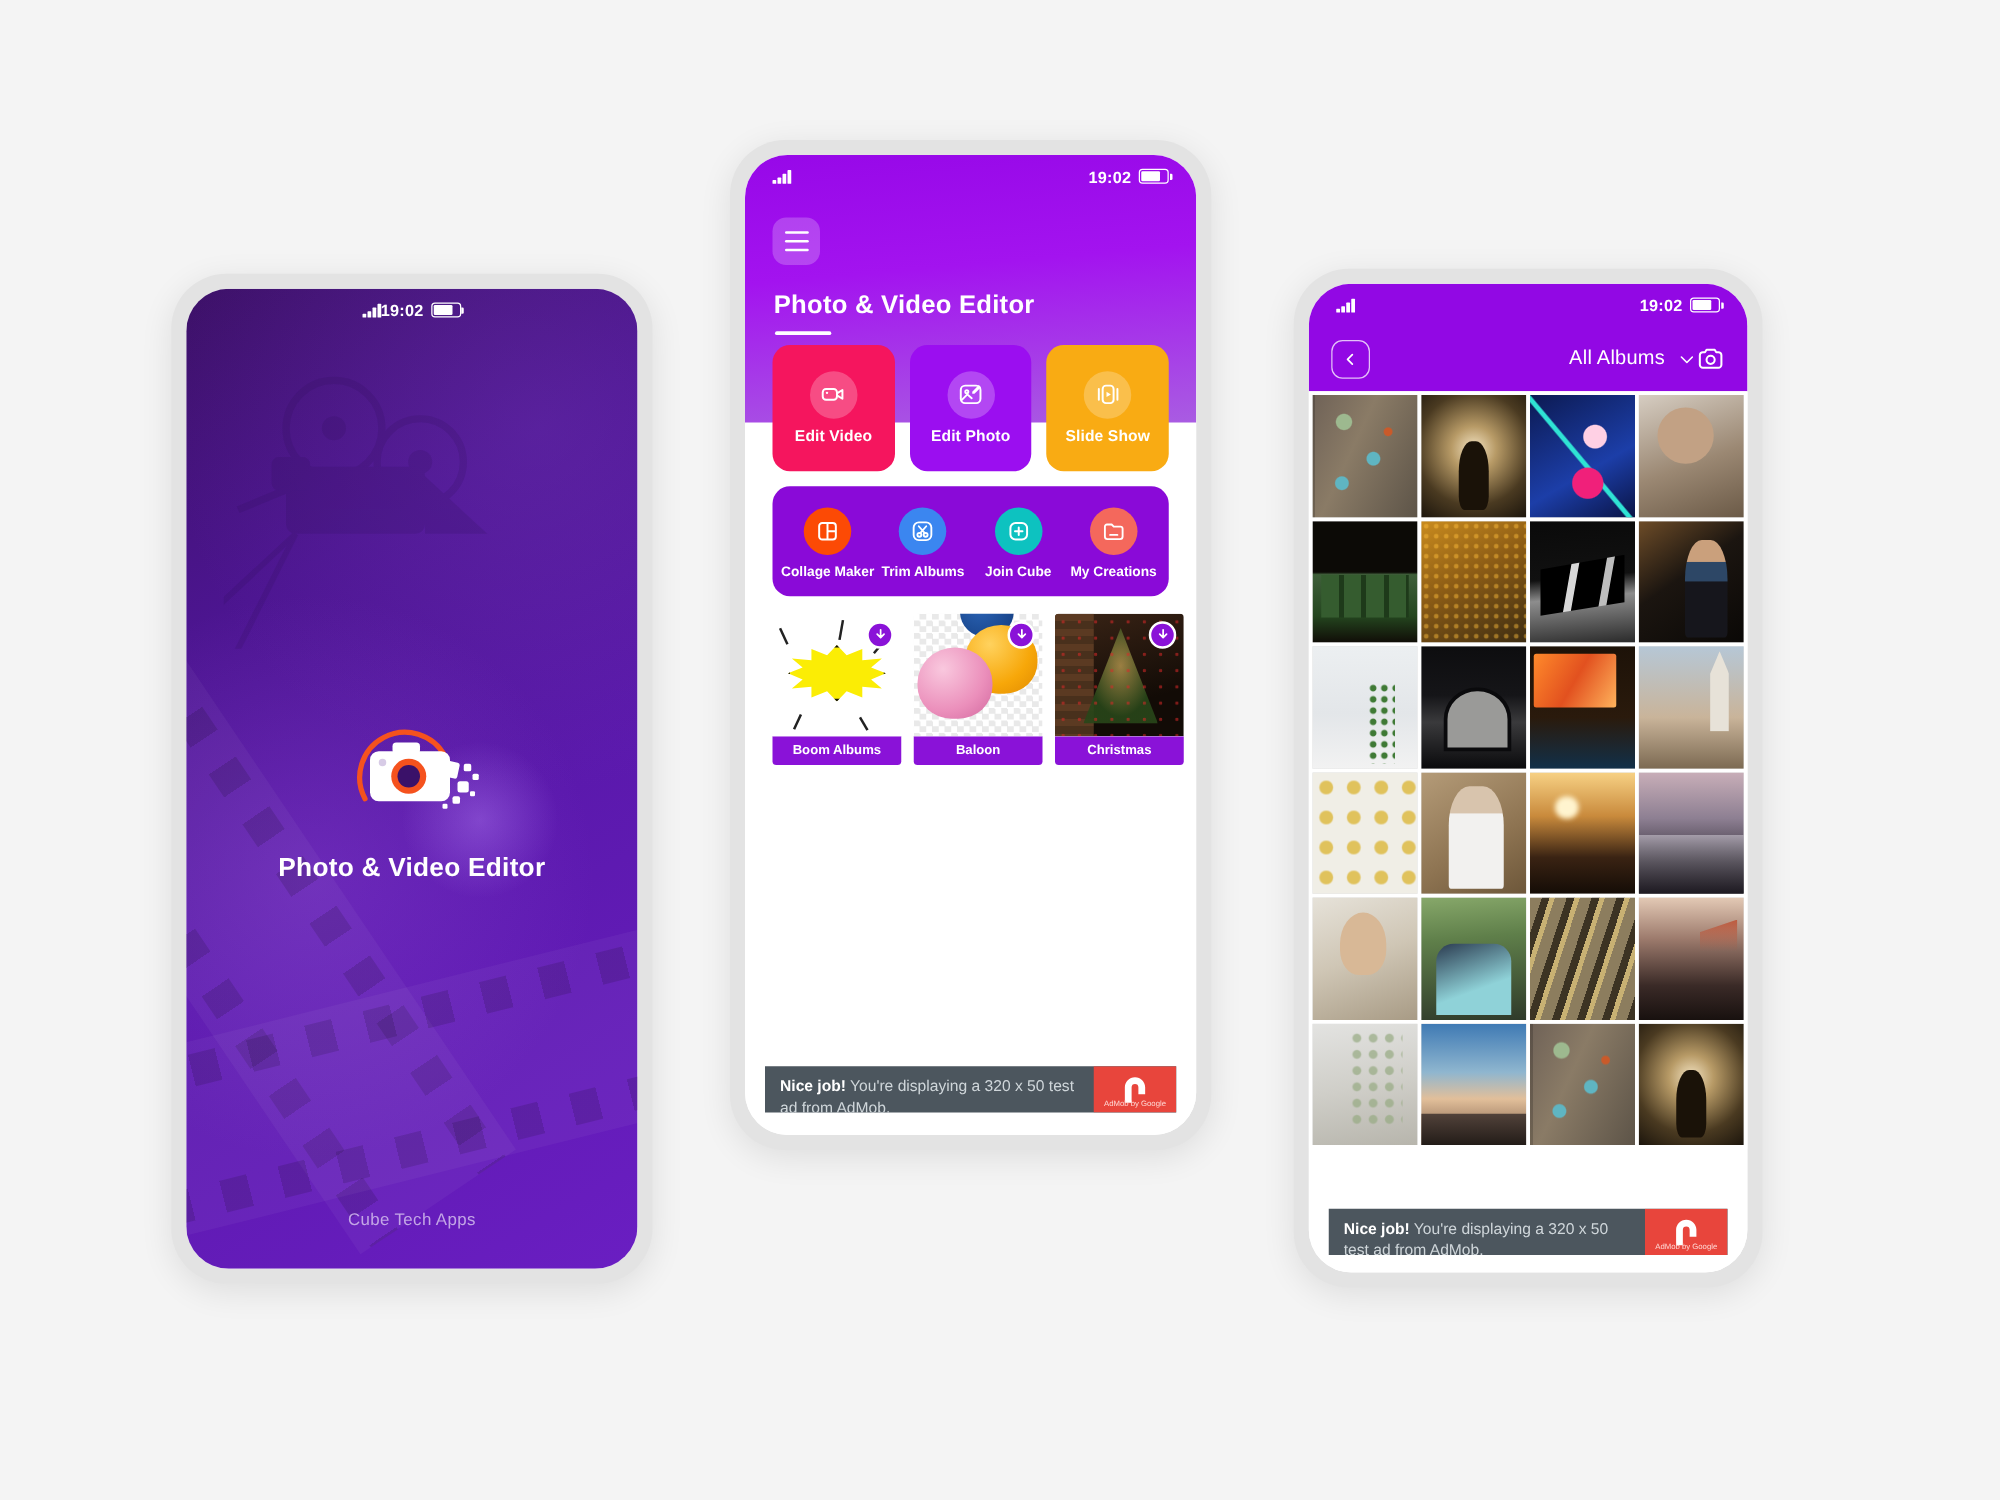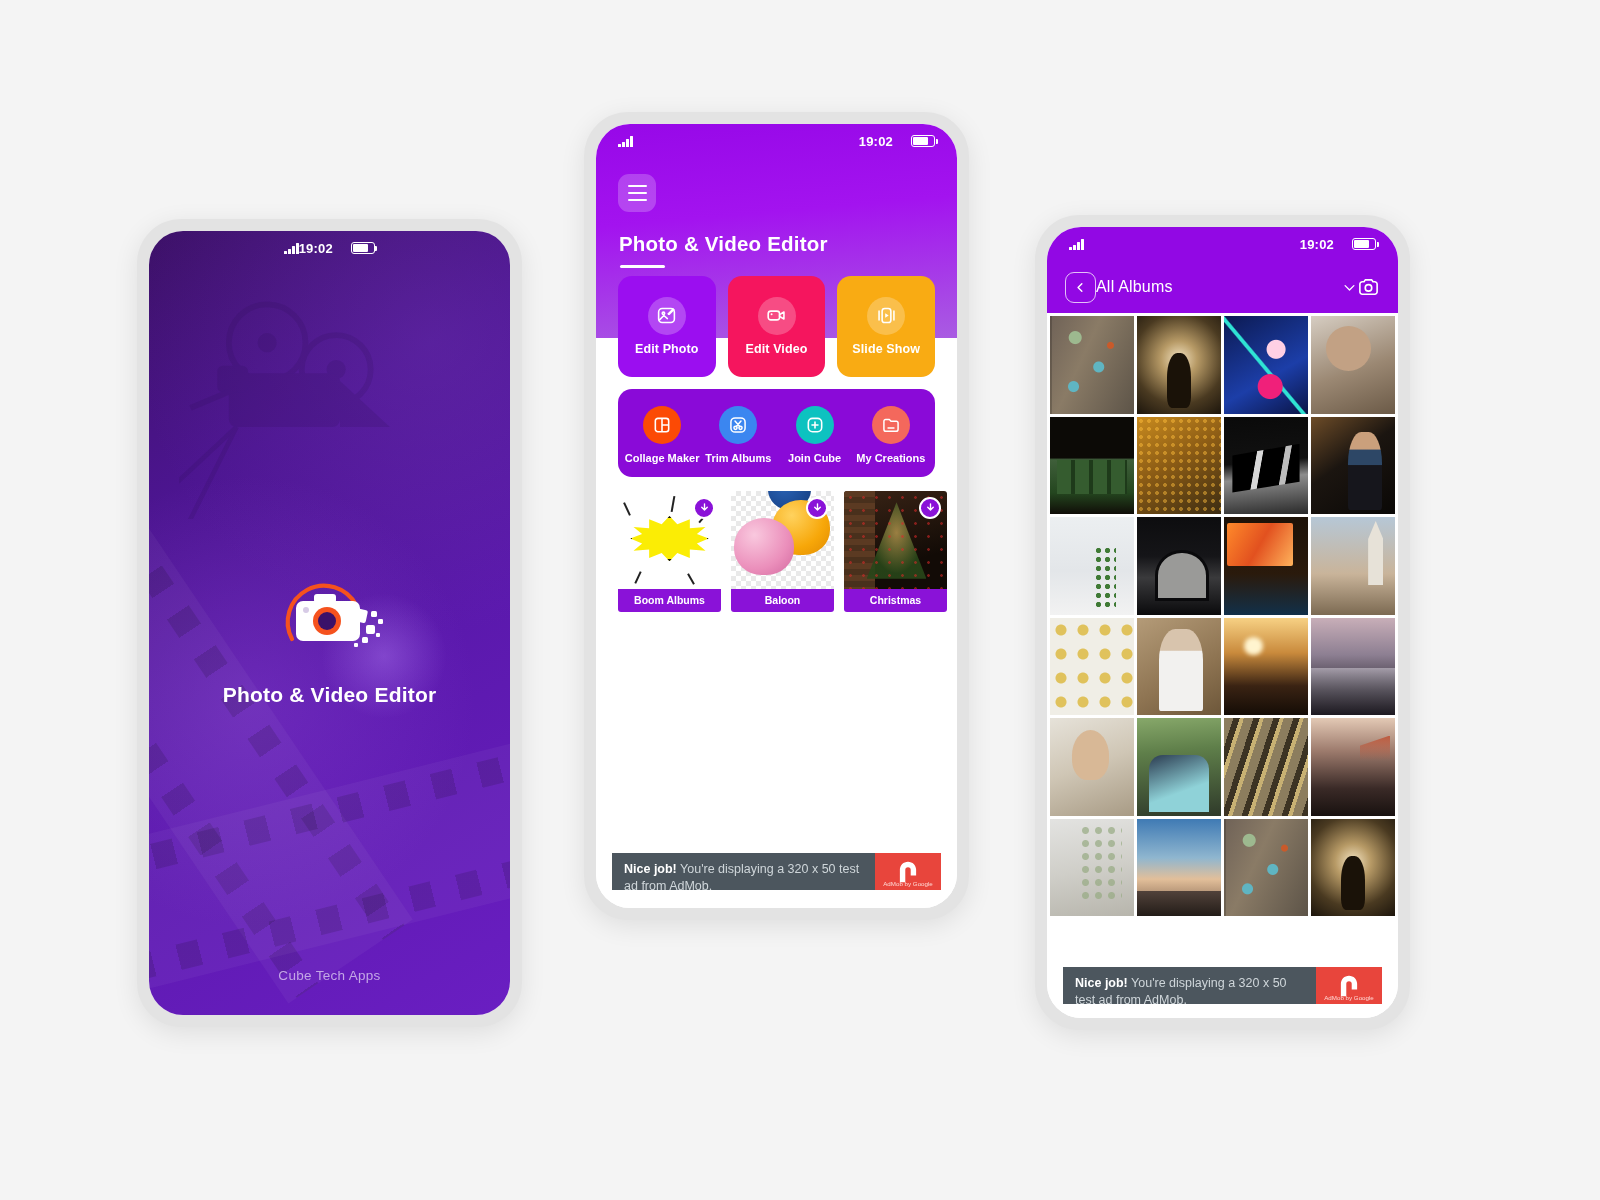--- a/index.html
+++ b/index.html
@@ -39,21 +39,21 @@
     font-size: 13px; font-weight: bold;
     letter-spacing: .2px;
     position: relative; z-index: 5;
   }
   .signal { display: flex; align-items: flex-end; gap: 1.5px; height: 11px; }
   .signal i { display: block; width: 2.5px; background: #fff; border-radius: .5px; }
   .signal i:nth-child(1){height:3px}
   .signal i:nth-child(2){height:5px}
   .signal i:nth-child(3){height:8px}
   .signal i:nth-child(4){height:11px}
-  .sb-right { display: flex; align-items: center; gap: 18px; }
+  .sb-right { display: flex; align-items: center; gap: 6px; }
   .battery {
     width: 24px; height: 12px; border: 1.6px solid #fff;
     border-radius: 3px; position: relative; padding: 1.2px;
   }
   .battery::after {
     content:""; position:absolute; right:-3.5px; top:3px;
     width:2px; height:5px; background:#fff; border-radius:0 1px 1px 0;
   }
   .battery i { display:block; width: 78%; height: 100%; background:#fff; border-radius:1px; }
 
@@ -212,21 +212,21 @@
   .admob-cap { font-size:6.2px; color:#ffd9d6; position:absolute; bottom:3px; white-space:nowrap; }
 
   
   .albums { position:absolute; inset:0; background:#fff; display:flex; flex-direction:column; }
   .alb-header { background:#9208e4; }
   .alb-bar { height:52px; display:flex; align-items:center; padding:0 18px; }
   .back-btn {
     width:31px; height:31px; border-radius:9px; border:1.6px solid rgba(255,255,255,.75);
     display:flex; align-items:center; justify-content:center;
   }
-  .alb-title-wrap { flex:1; display:flex; align-items:center; justify-content:space-between; gap:10px; }
+  .alb-title-wrap { flex:1; display:flex; align-items:center; justify-content:flex-end; gap:10px; }
   .alb-title { color:#fff; font-size:16px; letter-spacing:.2px; }
   .grid { display:grid; grid-template-columns: repeat(4, 1fr); gap:3px; padding:3px; background:#fff; }
   .cell { aspect-ratio: 87/101; overflow:hidden; position:relative; background:#ddd; }
   .cell > div { position:absolute; inset:0; }
   .alb-spacer { flex:1; }
   .alb-ad-wrap { padding:0 16px 14px; }
 
   
   .g-aerial { background:
       linear-gradient(115deg,#6f6257 0%,#8a7b66 40%,#5d5448 100%);
@@ -395,41 +395,41 @@
               <i></i>
               <i></i>
               <i></i>
             </div>
           <div class="home-title">Photo &amp; Video Editor</div>
           <div class="title-rule"></div>
         </div>
 
         <div class="cards-row">
 
+          <div class="card" style="background:#f5155e">
+            <span class="card-ic">
+              <svg width="21" height="21" viewBox="0 0 24 24" fill="none" stroke="#fff" stroke-width="1.8" stroke-linecap="round" stroke-linejoin="round">
+                <rect x="2.5" y="7" width="13" height="10" rx="3"></rect>
+                <circle cx="6.4" cy="10.6" r="1.1" fill="#fff" stroke="none"></circle>
+                <path d="M15.5 11l5-3v8l-5-3z"></path>
+              </svg>
+            </span>
+            <span class="card-lbl">Edit Video</span>
+          </div>
+
           <div class="card" style="background:#9b0ef0">
             <span class="card-ic">
               <svg width="21" height="21" viewBox="0 0 24 24" fill="none" stroke="#fff" stroke-width="1.8" stroke-linecap="round" stroke-linejoin="round">
                 <rect x="3" y="4" width="18" height="16" rx="4"></rect>
                 <circle cx="8.5" cy="9.5" r="1.4"></circle>
                 <path d="M4 17l5-5 4 3.5"></path>
                 <path d="M19.5 3.5l2 2-6 6h-2v-2z" fill="#fff" stroke="none"></path>
               </svg>
             </span>
             <span class="card-lbl">Edit Photo</span>
-          </div>
-
-          <div class="card" style="background:#f5155e">
-            <span class="card-ic">
-              <svg width="21" height="21" viewBox="0 0 24 24" fill="none" stroke="#fff" stroke-width="1.8" stroke-linecap="round" stroke-linejoin="round">
-                <rect x="2.5" y="7" width="13" height="10" rx="3"></rect>
-                <circle cx="6.4" cy="10.6" r="1.1" fill="#fff" stroke="none"></circle>
-                <path d="M15.5 11l5-3v8l-5-3z"></path>
-              </svg>
-            </span>
-            <span class="card-lbl">Edit Video</span>
           </div>
 
           <div class="card" style="background:#f9ab13">
             <span class="card-ic">
               <svg width="21" height="21" viewBox="0 0 24 24" fill="none" stroke="#fff" stroke-width="1.8" stroke-linecap="round" stroke-linejoin="round">
                 <rect x="7" y="4" width="10" height="16" rx="3"></rect>
                 <path d="M10.5 9.5l4 2.5-4 2.5z" fill="#fff" stroke="none"></path>
                 <path d="M3.5 7v10M20.5 7v10"></path>
               </svg>
             </span>

